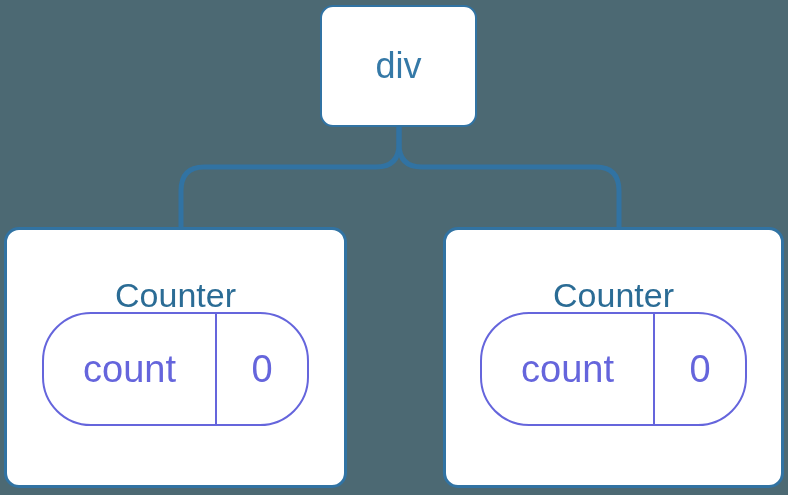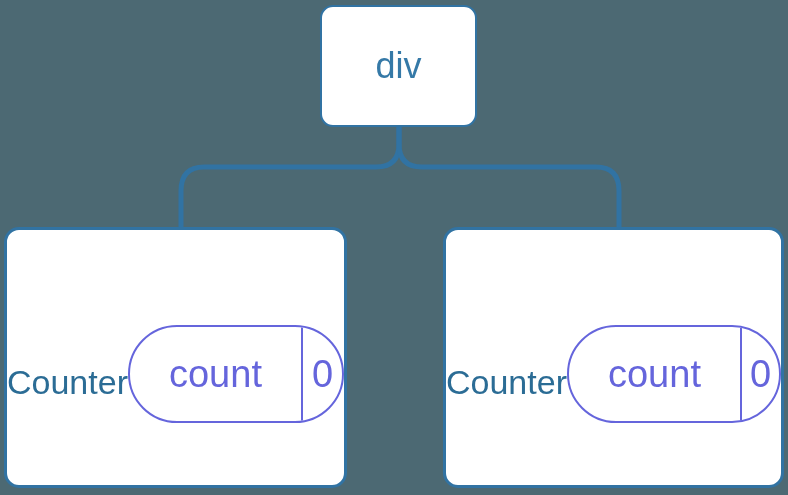--- a/index.html
+++ b/index.html
@@ -43,36 +43,35 @@
   }
   .card {
     position: absolute;
     top: 227px;
     height: 261px;
     background: #FFFFFF;
     border: 3px solid #3173A3;
     border-radius: 15px;
     box-sizing: border-box;
     display: flex;
-    flex-direction: row;
+    flex-direction: column;
     align-items: center;
   }
   .card-left  { left: 4px;   width: 343px; }
   .card-right { left: 443px; width: 341px; }
   .card-title {
     margin-top: 48px;
     color: #2B6C95;
     font-size: 34px;
     font-weight: 500;
     line-height: 1;
   }
   .pill {
-    margin-top: 33px;
     width: 267px;
-    height: 98px;
+    height: 114px;
     border: 2px solid #6565DC;
     border-radius: 49px;
     box-sizing: border-box;
     display: flex;
     overflow: hidden;
   }
   .pill-key-cell {
     width: 171px;
     border-right: 2px solid #6565DC;
     display: flex;

